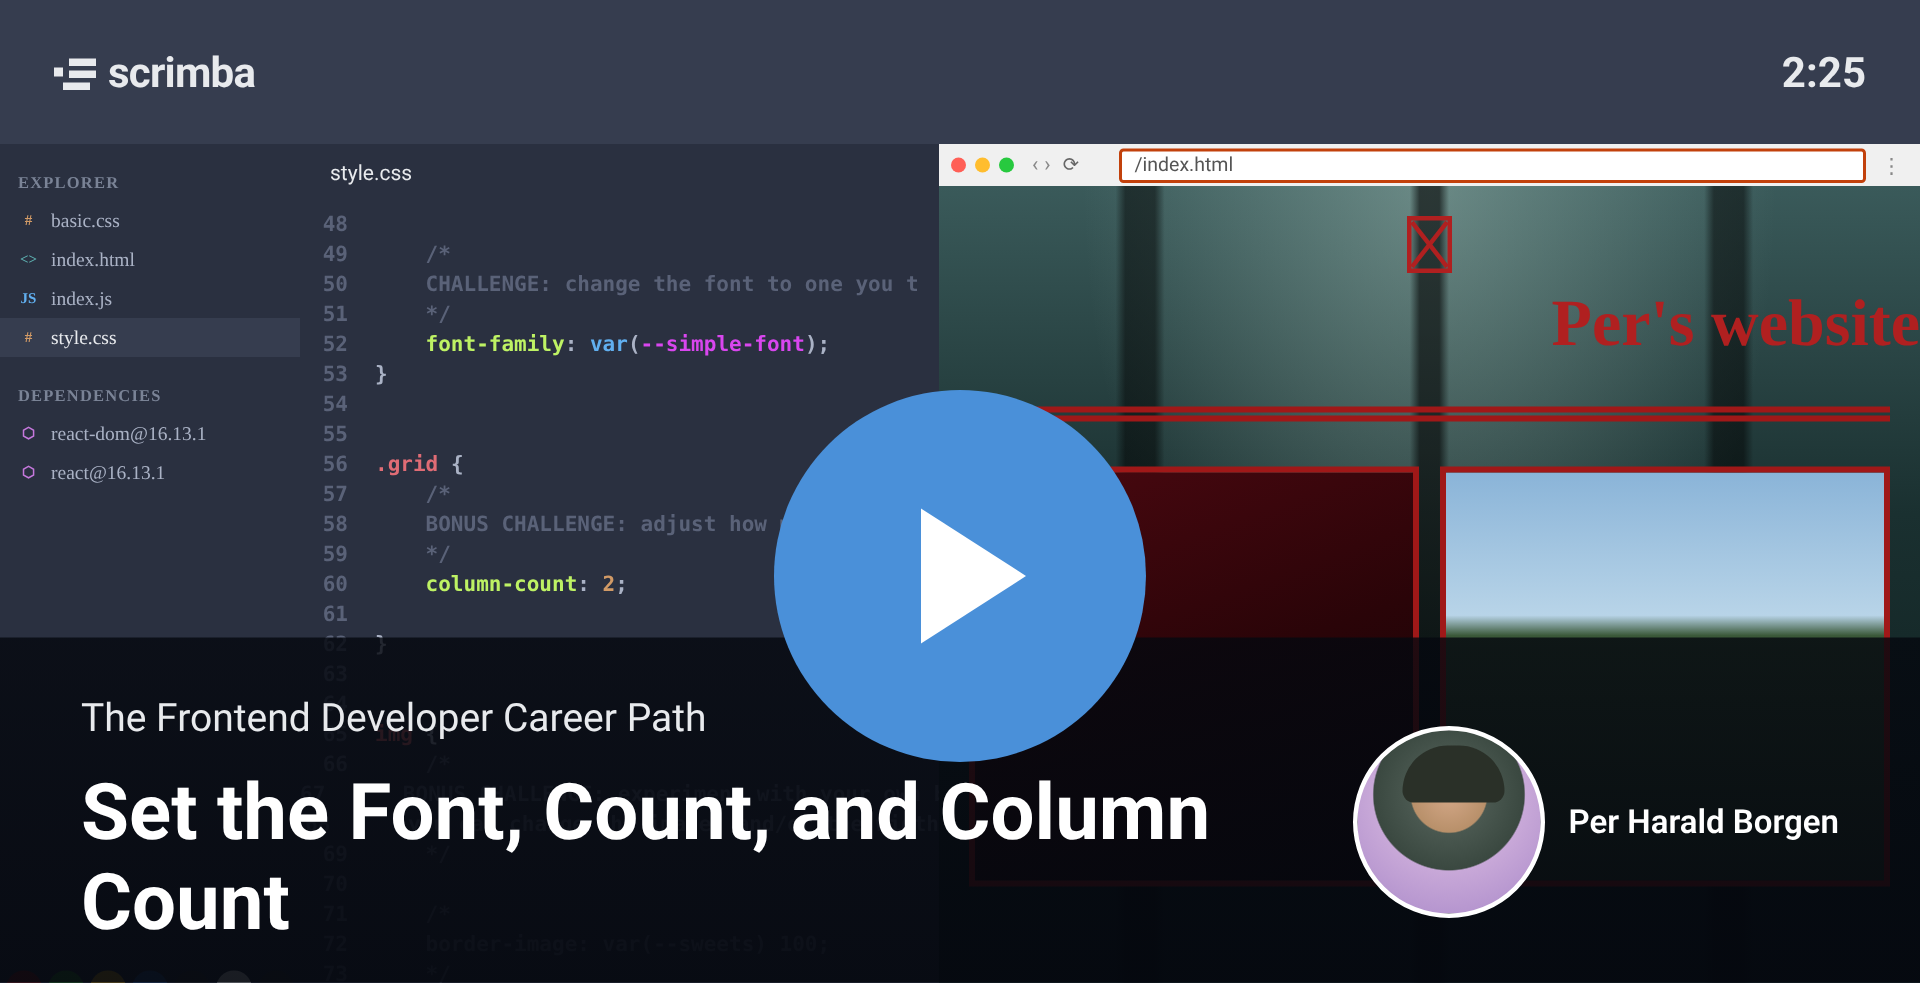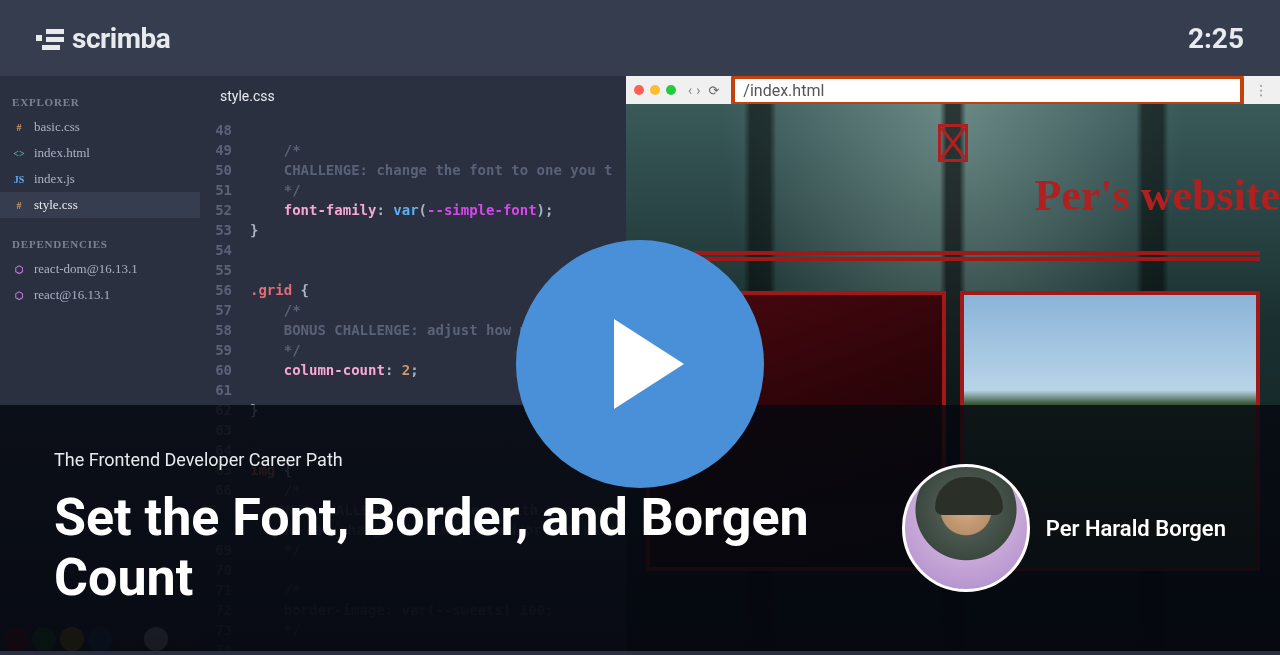--- a/index.html
+++ b/index.html
@@ -5,21 +5,21 @@
     * { margin: 0; padding: 0; box-sizing: border-box; }
     body {
       font-family: -apple-system, BlinkMacSystemFont, "Segoe UI", Roboto, sans-serif;
       background: #2a3040;
       width: 1280px;
       height: 655px;
       overflow: hidden;
       position: relative;
     }
     .header {
-      height: 76px;
+      height: 96px;
       display: flex;
       align-items: center;
       justify-content: space-between;
       padding: 0 36px;
       background: #363d4f;
       text-align: center;
     }
     .logo {
       display: flex;
       align-items: center;
@@ -132,21 +132,21 @@
     }
     .line-num {
       width: 50px;
       text-align: right;
       padding-right: 18px;
       color: #5a6278;
       user-select: none;
     }
     .line-content { color: #aab2c5; }
     .tok-comment { color: #5a6278; }
-    .tok-prop { color: #f9a8d4; }
+    .tok-prop { color: #bef264; }
     .tok-func { color: #61afef; }
     .tok-val { color: #d946ef; }
     .tok-num { color: #d19a66; }
     .tok-selector { color: #e06c75; }
     .preview {
       width: 654px;
       background: #1a2838;
       position: relative;
       overflow: hidden;
     }
@@ -171,26 +171,26 @@
       display: flex;
       gap: 4px;
       margin-left: 6px;
       color: #888;
       font-size: 14px;
     }
     .refresh-icon { color: #666; font-size: 13px; margin-left: 2px; }
     .url-bar {
       flex: 1;
       background: #fff;
-      border: 4px solid #c2410c;
+      border: 2px solid #c2410c;
       border-radius: 3px;
       padding: 2px 8px;
-      font-size: 16px;
+      font-size: 13px;
       color: #555;
-      margin-left: 6px;
+      margin-left: 21px;
     }
     .menu-dots { color: #888; padding: 0 4px; font-size: 14px; }
     .website-preview {
       height: calc(100% - 28px);
       background: linear-gradient(180deg, #3a5a5a 0%, #1a3030 40%, #0a1818 100%);
       position: relative;
       overflow: hidden;
     }
     .forest-bg {
       position: absolute;
@@ -281,21 +281,21 @@
       right: 0;
       height: 246px;
       background: linear-gradient(180deg, rgba(5,8,15,0.82) 0%, rgba(5,8,15,0.92) 100%);
       z-index: 5;
       display: flex;
       align-items: center;
       padding: 0 54px;
     }
     .overlay-text { flex: 1; }
     .course-path {
-      font-size: 18px;
+      font-size: 26px;
       color: #e8eaed;
       font-weight: 400;
       margin-bottom: 18px;
     }
     .lesson-title {
       font-size: 52px;
       font-weight: 700;
       color: #fff;
       line-height: 1.15;
     }
@@ -447,21 +447,21 @@
     </div>
   </div>
 
   <div class="play-button">
     <div class="play-triangle"></div>
   </div>
 
   <div class="overlay">
     <div class="overlay-text">
       <div class="course-path">The Frontend Developer Career Path</div>
-      <div class="lesson-title">Set the Font, Border, and Borgen Count</div>
+      <div class="lesson-title">Set the Font, Count, and Column Count</div>
     </div>
     <div class="instructor">
       <div class="avatar"></div>
       <div class="instructor-name">Per Harald Borgen</div>
     </div>
   </div>
 
   <div class="bottom-dots" id="bottom-dots">
       <div class="dot" style="background: rgb(138, 24, 24);"></div>
       <div class="dot" style="background: rgb(42, 138, 42);"></div>

